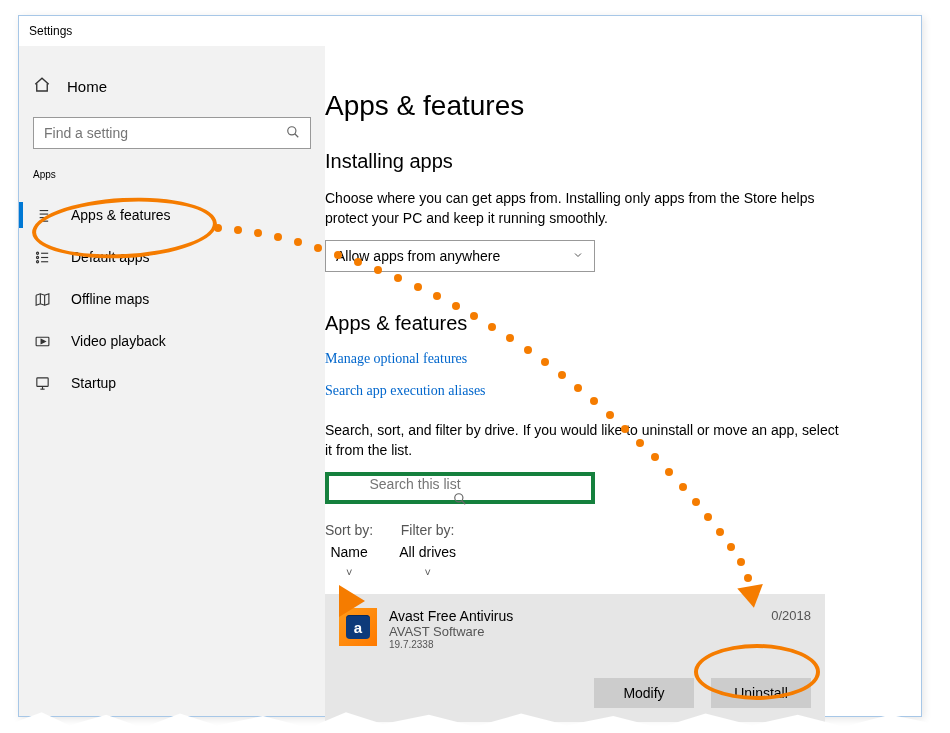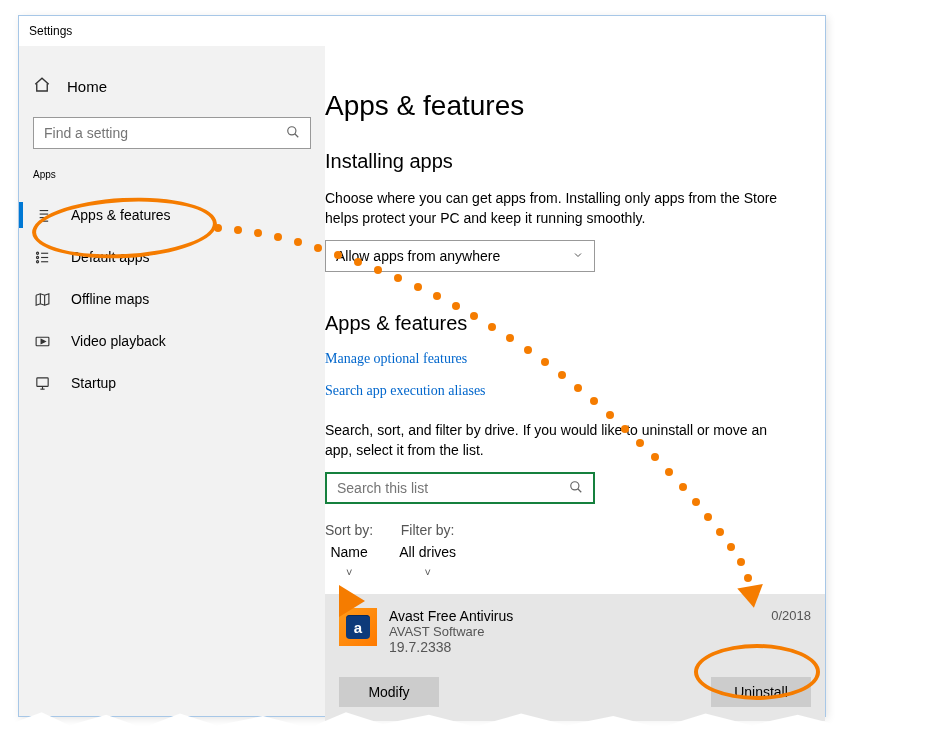--- a/index.html
+++ b/index.html
@@ -7,21 +7,21 @@
     font-family: "Segoe UI", -apple-system, sans-serif;
     background: #fff;
     width: 950px;
     height: 733px;
     overflow: hidden;
     position: relative;
   }
   .window {
     position: absolute;
     top: 15px; left: 18px;
-    width: 808px; height: 702px;
+    width: 904px; height: 702px;
     border: 1px solid #a7c7e7;
     background: #b91c1c;
     display: flex;
     flex-direction: column;
     box-shadow: 2px 2px 8px rgba(0,0,0,0.1);
   }
   .titlebar {
     height: 30px;
     display: flex; align-items: center;
     padding-left: 10px;
@@ -99,25 +99,26 @@
     background: #fff;
     display: flex; align-items: center; justify-content: space-between;
     padding: 0 10px;
     font-size: 14px;
     margin-bottom: 40px;
     cursor: pointer;
   }
   .link { color: #0066cc; font-size: 14px; display: block; margin-bottom: 16px; cursor: pointer; font-family: Liberation Serif, serif; }
   .filter-search {
     width: 270px; height: 32px;
-    border: 2px solid #15803d;
+    border: 4px solid #15803d;
     background: #fff;
     display: flex; align-items: center; justify-content: space-between;
     padding: 0 10px; color: #666;
     margin-bottom: 18px;
+    flex-direction: column;
   }
   .filter-search input { border: none; outline: none; flex:1; font-size:14px; background:transparent; }
   .sortfilter { display: flex; gap: 26px; margin-bottom: 16px; font-size: 14px; }
   .sortfilter .sf { display: inline-flex; align-items: center; gap: 6px; cursor: pointer; flex-direction: column; }
   .sf-label { color: #555; }
   .sf-val { color: #000; }
   .chev { font-size: 11px; color: #555; }
   .app-card {
     background: #e6e6e6;
     padding: 14px 14px 14px 14px;
@@ -136,23 +137,23 @@
     width: 24px; height: 24px; background: #0d3a7a;
     border-radius: 4px;
     display:flex;align-items:center;justify-content:center;
     color:#fff; font-weight:700; font-size:15px;
     box-shadow: 0 1px 0 #082a5a inset;
     transform: rotate(0deg);
   }
   .app-meta { flex: 1; }
   .app-name { font-size: 14px; }
   .app-vendor { font-size: 13px; color: #555; }
-  .app-ver { font-size: 14px; color: #555; }
+  .app-ver { font-size: 10px; color: #555; }
   .app-date { position: absolute; top: 14px; right: 14px; color: #555; font-size:13px;}
-  .app-btns { display: flex; justify-content: space-between; gap: 4px; margin-top: 22px; }
+  .app-btns { display: flex; justify-content: flex-end; gap: 17px; margin-top: 28px; }
   .btn {
     width: 100px; height: 30px;
     background: #ccc; border: none;
     font-size: 14px; color:#000;
     cursor: pointer;
   }
 
   
   .anno-circle {
     position: absolute;

